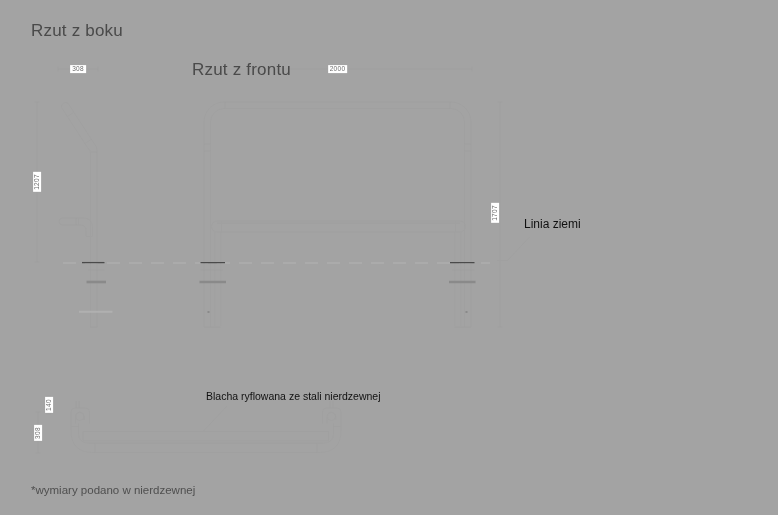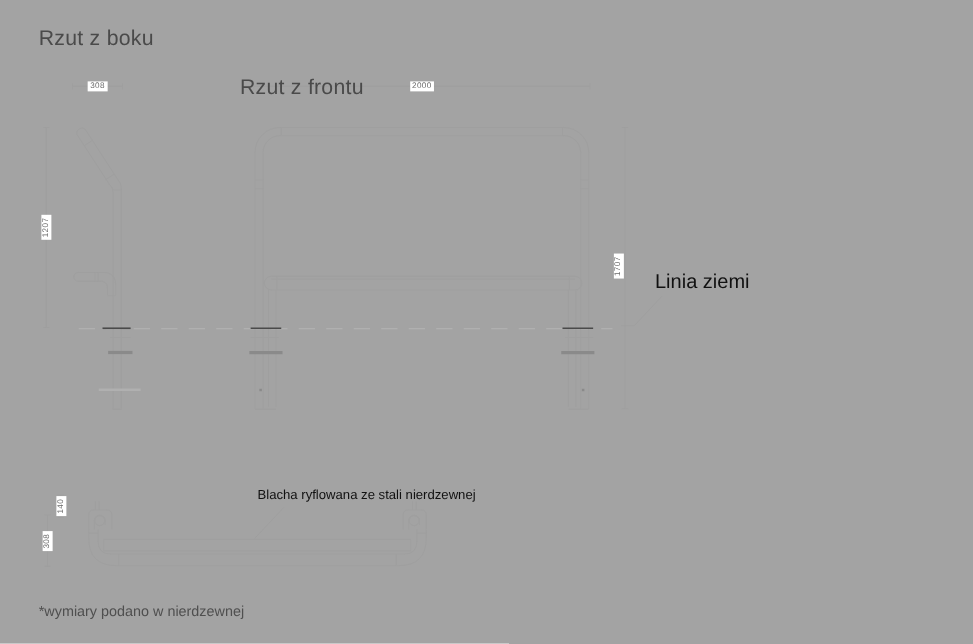--- a/index.html
+++ b/index.html
@@ -26,21 +26,21 @@
     background:#ffffff;
     padding:0 2px;
     line-height:1.2;
     white-space:nowrap;
     transform:translate(-50%,-50%);
     letter-spacing:0.3px;
   }
   .dim.vert{transform:translate(-50%,-50%) rotate(-90deg);}
   .anno{
     position:absolute;
-    font-size:16px;
+    font-size:12px;
     color:#111111;
     white-space:nowrap;
   }
   .anno.plate{font-size:10.5px;}
   .footnote{
     position:absolute;
     font-size:11.5px;
     color:#4f4f4f;
     white-space:nowrap;
   }

